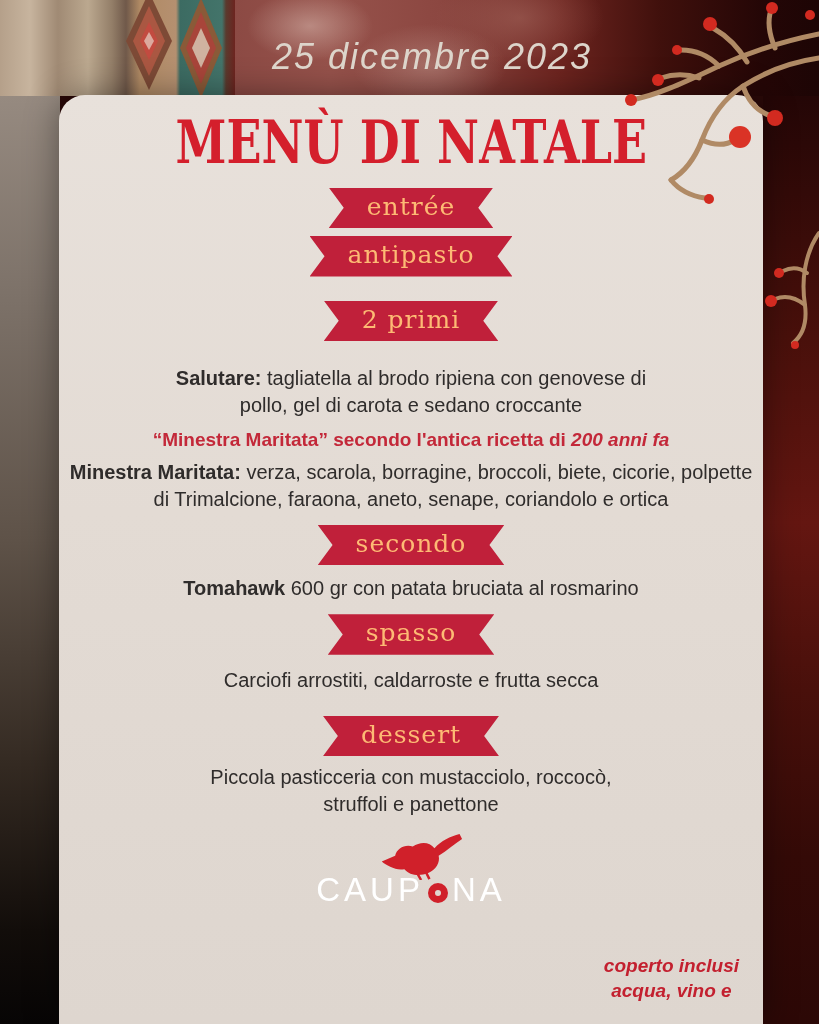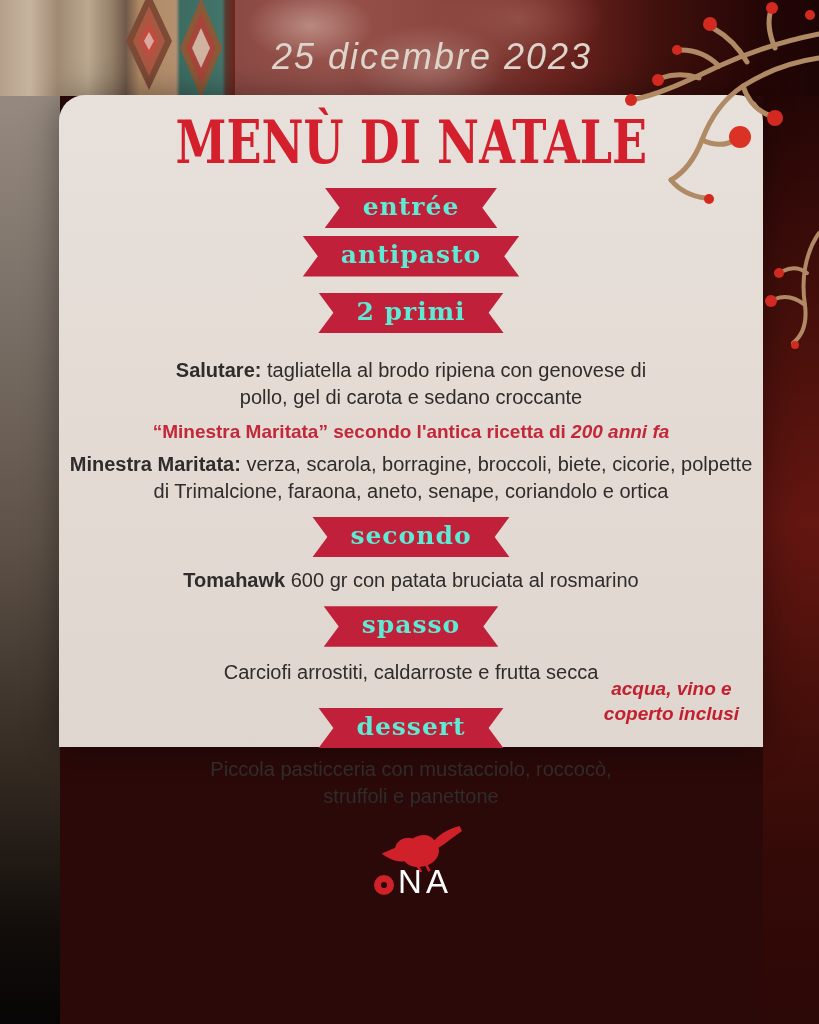--- a/index.html
+++ b/index.html
@@ -46,37 +46,37 @@
   .branch{position:absolute;z-index:5;pointer-events:none;}
   .branch-top{right:0;top:0;}
   .branch-mid{right:0;top:225px;}
   
   .date{
     position:absolute;z-index:4;top:36px;left:80px;width:704px;text-align:center;
     font-style:italic;font-size:36px;letter-spacing:2px;color:var(--date-text);
   }
   
   .card{
-    position:absolute;z-index:3;left:59px;top:95px;width:704px;height:652px;
+    position:absolute;z-index:3;left:59px;top:95px;width:704px;height:929px;
     background:linear-gradient(180deg,#e8e1db 0%,#e3dbd4 45%,#ded6cf 100%);
     border-radius:26px 26px 0 0;box-shadow:0 0 34px rgba(0,0,0,.4);
     text-align:center;color:var(--body-text);
   }
   .title{
     display:inline-block;margin-top:16px;
     font-family:"DejaVu Serif",serif;font-weight:bold;font-size:50px;line-height:1.05;
     color:var(--title-red);letter-spacing:0;transform:scale(.92,1.2);transform-origin:center top;
   }
   .ribbon{
-    display:inline-block;background:var(--accent-red);color:#5eead4;
-    font-family:"DejaVu Serif",serif;font-weight:bold;font-size:25px;line-height:1.1;
+    display:inline-block;background:var(--accent-red);color:#fdba74;
+    font-family:"DejaVu Serif",serif;font-weight:normal;font-size:25px;line-height:1.1;
     padding:5px 38px 8px;letter-spacing:1px;
     clip-path:polygon(0 0,100% 0,calc(100% - 15px) 50%,100% 100%,0 100%,15px 50%);
   }
-  .rb-0{margin-top:24px;}.rb-1{margin-top:8px;}.rb-2{margin-top:16px;}
+  .rb-0{margin-top:24px;}.rb-1{margin-top:8px;}.rb-2{margin-top:24px;}
   .rb-3{margin-top:12px;}.rb-4{margin-top:12px;}.rb-5{margin-top:22px;}
   .item{font-size:20px;line-height:1.35;margin:6px auto 0;max-width:680px;}
   .item strong{font-weight:bold;}
   .w-antipasto{max-width:625px;margin-top:8px;}
   .w-primi{max-width:520px;margin-top:24px;}
   .w-secondo{margin-top:10px;}
   .w-spasso{margin-top:12px;text-align:center;}
   .w-dessert{max-width:440px;margin-top:8px;}
   .promo{margin-top:9px;font-size:19px;font-weight:bold;line-height:1.3;color:var(--promo-red);}
   .promo-line{display:block;}
@@ -139,29 +139,30 @@
     <div><span class="ribbon rb-5">dessert</span></div>
     <p class="item w-dessert"><strong></strong><span>Piccola pasticceria con mustacciolo, roccocò, struffoli e panettone</span></p>
 
     
     <div class="logo">
       <svg class="bird" width="84" height="46" viewBox="0 0 100 55">
         <path fill="#d0202a" d="M3,33 L19,26 C21,17 31,12 40,15 C49,9 60,9 66,17 C74,8 85,3 96,0 L99,6 C90,12 81,20 71,26 C73,34 68,43 58,47 C47,51 36,49 30,42 C20,44 9,38 3,33 Z"></path>
         <path stroke="#d0202a" stroke-width="3" fill="none" d="M46,48 L50,55 M56,46 L60,54"></path>
       </svg>
       <div class="logo-row">
+        <span>CAUP</span>
         <i class="logo-ring"></i>
         <span>NA</span>
       </div>
     </div>
 
     
     <div class="note">
+      <span>coperto inclusi</span>
       <span>acqua, vino e</span>
-      <span>coperto inclusi</span>
     </div>
   </div>
 
   <svg class="branch branch-top" width="280" height="250" viewBox="0 0 280 250">
     <g stroke="#b08a65" stroke-width="5" stroke-linecap="round" fill="none">
       <path d="M280,34 C250,40 215,50 180,66 C150,80 120,95 92,100"></path>
       <path d="M280,58 C252,62 226,72 204,86 C186,98 172,116 163,140 C156,158 146,172 132,180"></path>
       <path d="M236,48 C230,34 228,22 232,10"></path>
       <path d="M208,62 C200,48 188,36 174,28"></path>
       <path d="M180,66 C170,56 156,50 142,50"></path>

